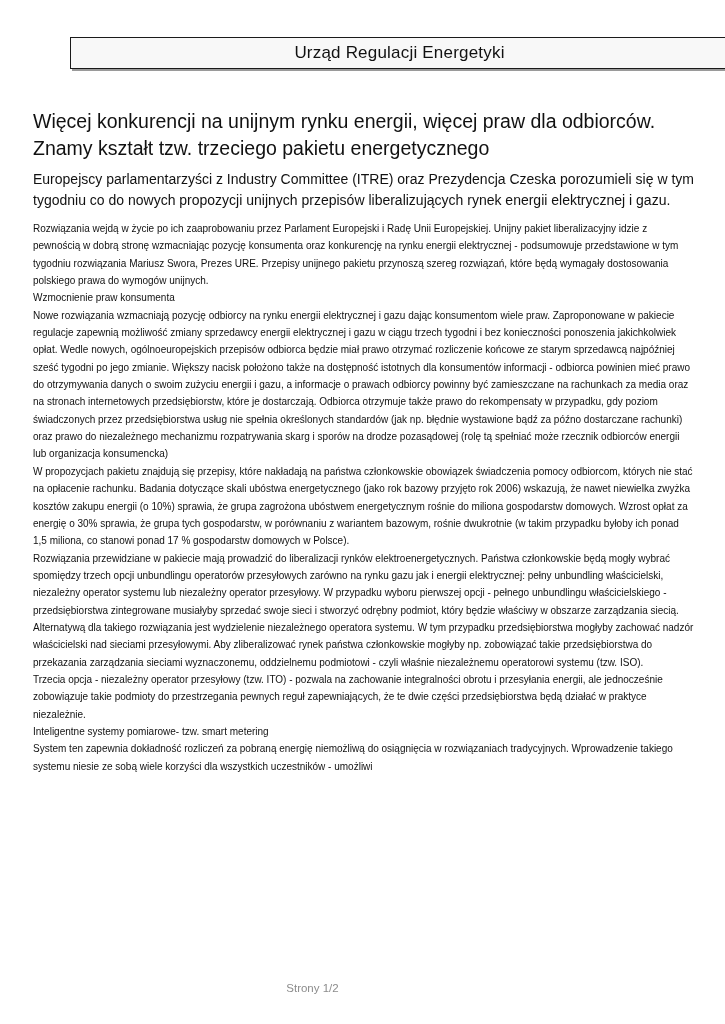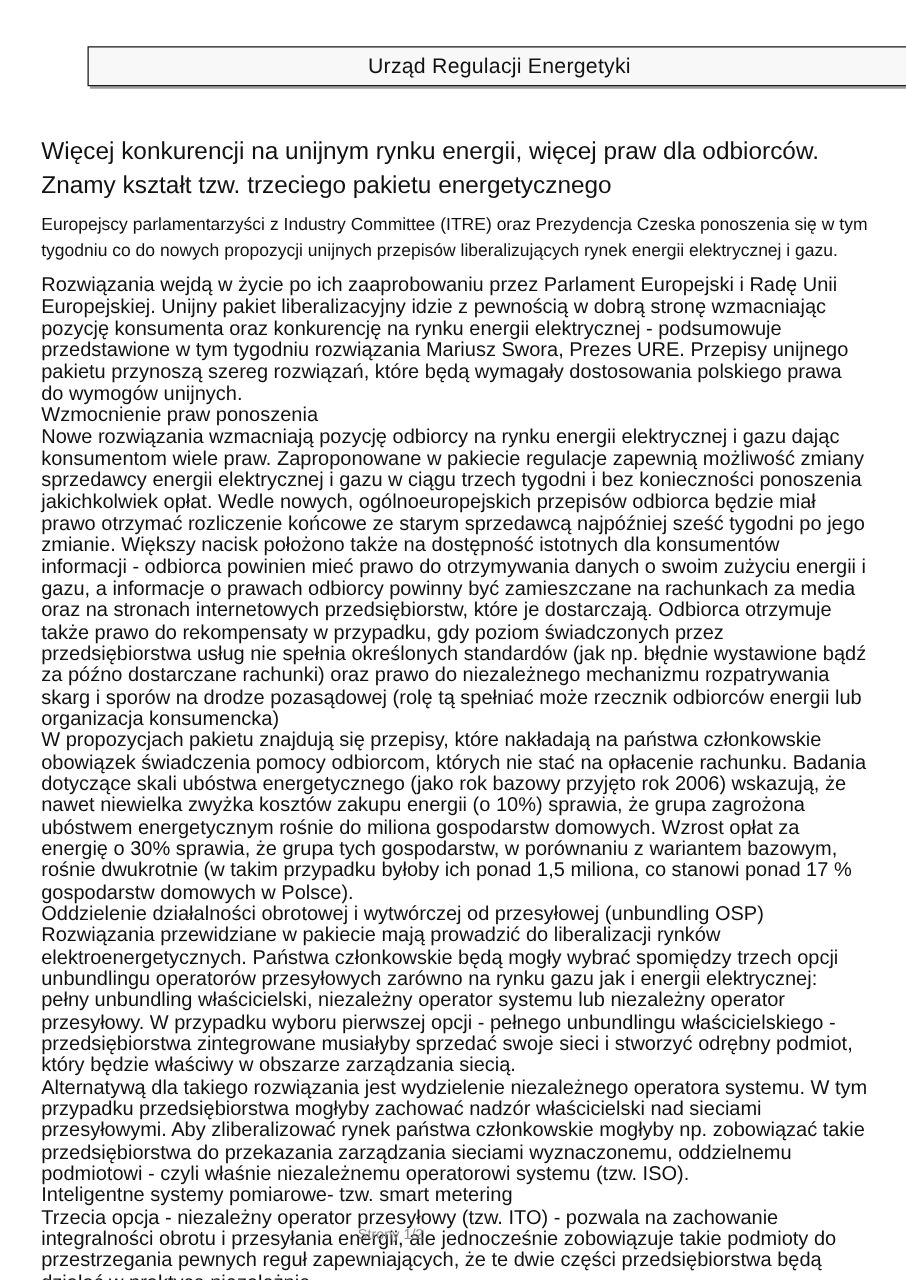--- a/index.html
+++ b/index.html
@@ -49,21 +49,21 @@
   .article-lead {
     margin: 7px 0 0 0;
     font-size: 14px;
     line-height: 21px;
     text-align: justify;
     color: #111111;
   }
   .article-body { margin-top: 9px; }
   .article-body p {
     margin: 0;
-    font-size: 16px;
+    font-size: 10px;
     line-height: 17.35px;
     text-align: left;
     color: #111111;
   }
   .page-footer {
     position: absolute;
     left: 0;
     top: 982px;
     width: 625px;
     text-align: center;
@@ -74,29 +74,28 @@
 </head>
 <body>
 
 <div class="header-box">
   <span class="header-title">Urząd Regulacji Energetyki</span>
 </div>
 
 <div class="content">
   <h1 class="article-title">Więcej konkurencji na unijnym rynku energii, więcej praw dla odbiorców. Znamy kształt tzw. trzeciego pakietu energetycznego</h1>
 
-  <p class="article-lead">Europejscy parlamentarzyści z Industry Committee (ITRE) oraz Prezydencja Czeska ponoszenia się w tym tygodniu co do nowych propozycji unijnych przepisów liberalizujących rynek energii elektrycznej i gazu.</p>
+  <p class="article-lead">Europejscy parlamentarzyści z Industry Committee (ITRE) oraz Prezydencja Czeska porozumieli się w tym tygodniu co do nowych propozycji unijnych przepisów liberalizujących rynek energii elektrycznej i gazu.</p>
 
   <div class="article-body">
     <p>Rozwiązania wejdą w życie po ich zaaprobowaniu przez Parlament Europejski i Radę Unii Europejskiej. Unijny pakiet liberalizacyjny idzie z pewnością w dobrą stronę wzmacniając pozycję konsumenta oraz konkurencję na rynku energii elektrycznej - podsumowuje przedstawione w tym tygodniu rozwiązania Mariusz Swora, Prezes URE. Przepisy unijnego pakietu przynoszą szereg rozwiązań, które będą wymagały dostosowania polskiego prawa do wymogów unijnych.</p>
-    <p>Wzmocnienie praw ponoszenia</p>
+    <p>Wzmocnienie praw konsumenta</p>
     <p>Nowe rozwiązania wzmacniają pozycję odbiorcy na rynku energii elektrycznej i gazu dając konsumentom wiele praw. Zaproponowane w pakiecie regulacje zapewnią możliwość zmiany sprzedawcy energii elektrycznej i gazu w ciągu trzech tygodni i bez konieczności ponoszenia jakichkolwiek opłat. Wedle nowych, ogólnoeuropejskich przepisów odbiorca będzie miał prawo otrzymać rozliczenie końcowe ze starym sprzedawcą najpóźniej sześć tygodni po jego zmianie. Większy nacisk położono także na dostępność istotnych dla konsumentów informacji - odbiorca powinien mieć prawo do otrzymywania danych o swoim zużyciu energii i gazu, a informacje o prawach odbiorcy powinny być zamieszczane na rachunkach za media oraz na stronach internetowych przedsiębiorstw, które je dostarczają. Odbiorca otrzymuje także prawo do rekompensaty w przypadku, gdy poziom świadczonych przez przedsiębiorstwa usług nie spełnia określonych standardów (jak np. błędnie wystawione bądź za późno dostarczane rachunki) oraz prawo do niezależnego mechanizmu rozpatrywania skarg i sporów na drodze pozasądowej (rolę tą spełniać może rzecznik odbiorców energii lub organizacja konsumencka)</p>
     <p>W propozycjach pakietu znajdują się przepisy, które nakładają na państwa członkowskie obowiązek świadczenia pomocy odbiorcom, których nie stać na opłacenie rachunku. Badania dotyczące skali ubóstwa energetycznego (jako rok bazowy przyjęto rok 2006) wskazują, że nawet niewielka zwyżka kosztów zakupu energii (o 10%) sprawia, że grupa zagrożona ubóstwem energetycznym rośnie do miliona gospodarstw domowych. Wzrost opłat za energię o 30% sprawia, że grupa tych gospodarstw, w porównaniu z wariantem bazowym, rośnie dwukrotnie (w takim przypadku byłoby ich ponad 1,5 miliona, co stanowi ponad 17 % gospodarstw domowych w Polsce).</p>
-    <p>Oddzielenie działalności obrotowej i wytwórczej od przesyłowej (unbundling OSP)</p>
     <p>Rozwiązania przewidziane w pakiecie mają prowadzić do liberalizacji rynków elektroenergetycznych. Państwa członkowskie będą mogły wybrać spomiędzy trzech opcji unbundlingu operatorów przesyłowych zarówno na rynku gazu jak i energii elektrycznej: pełny unbundling właścicielski, niezależny operator systemu lub niezależny operator przesyłowy. W przypadku wyboru pierwszej opcji - pełnego unbundlingu właścicielskiego - przedsiębiorstwa zintegrowane musiałyby sprzedać swoje sieci i stworzyć odrębny podmiot, który będzie właściwy w obszarze zarządzania siecią.</p>
     <p>Alternatywą dla takiego rozwiązania jest wydzielenie niezależnego operatora systemu. W tym przypadku przedsiębiorstwa mogłyby zachować nadzór właścicielski nad sieciami przesyłowymi. Aby zliberalizować rynek państwa członkowskie mogłyby np. zobowiązać takie przedsiębiorstwa do przekazania zarządzania sieciami wyznaczonemu, oddzielnemu podmiotowi - czyli właśnie niezależnemu operatorowi systemu (tzw. ISO).</p>
+    <p>Trzecia opcja - niezależny operator przesyłowy (tzw. ITO) - pozwala na zachowanie integralności obrotu i przesyłania energii, ale jednocześnie zobowiązuje takie podmioty do przestrzegania pewnych reguł zapewniających, że te dwie części przedsiębiorstwa będą działać w praktyce niezależnie.</p>
     <p>Inteligentne systemy pomiarowe- tzw. smart metering</p>
-    <p>Trzecia opcja - niezależny operator przesyłowy (tzw. ITO) - pozwala na zachowanie integralności obrotu i przesyłania energii, ale jednocześnie zobowiązuje takie podmioty do przestrzegania pewnych reguł zapewniających, że te dwie części przedsiębiorstwa będą działać w praktyce niezależnie.</p>
     <p>System ten zapewnia dokładność rozliczeń za pobraną energię niemożliwą do osiągnięcia w rozwiązaniach tradycyjnych. Wprowadzenie takiego systemu niesie ze sobą wiele korzyści dla wszystkich uczestników - umożliwi</p>
   </div>
 </div>
 
 <div class="page-footer">Strony 1/2</div>
 
 </body></html>

